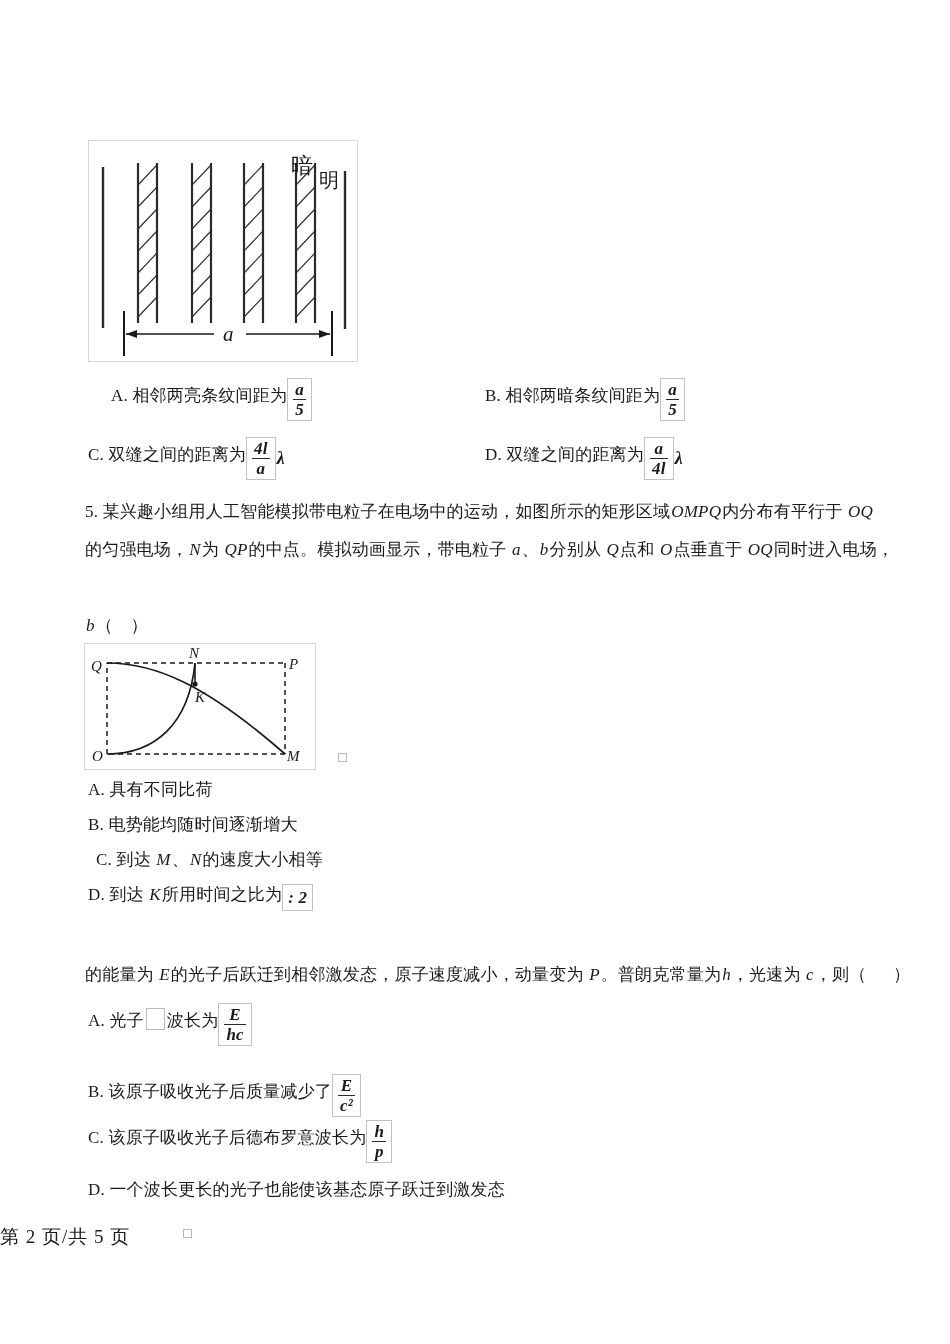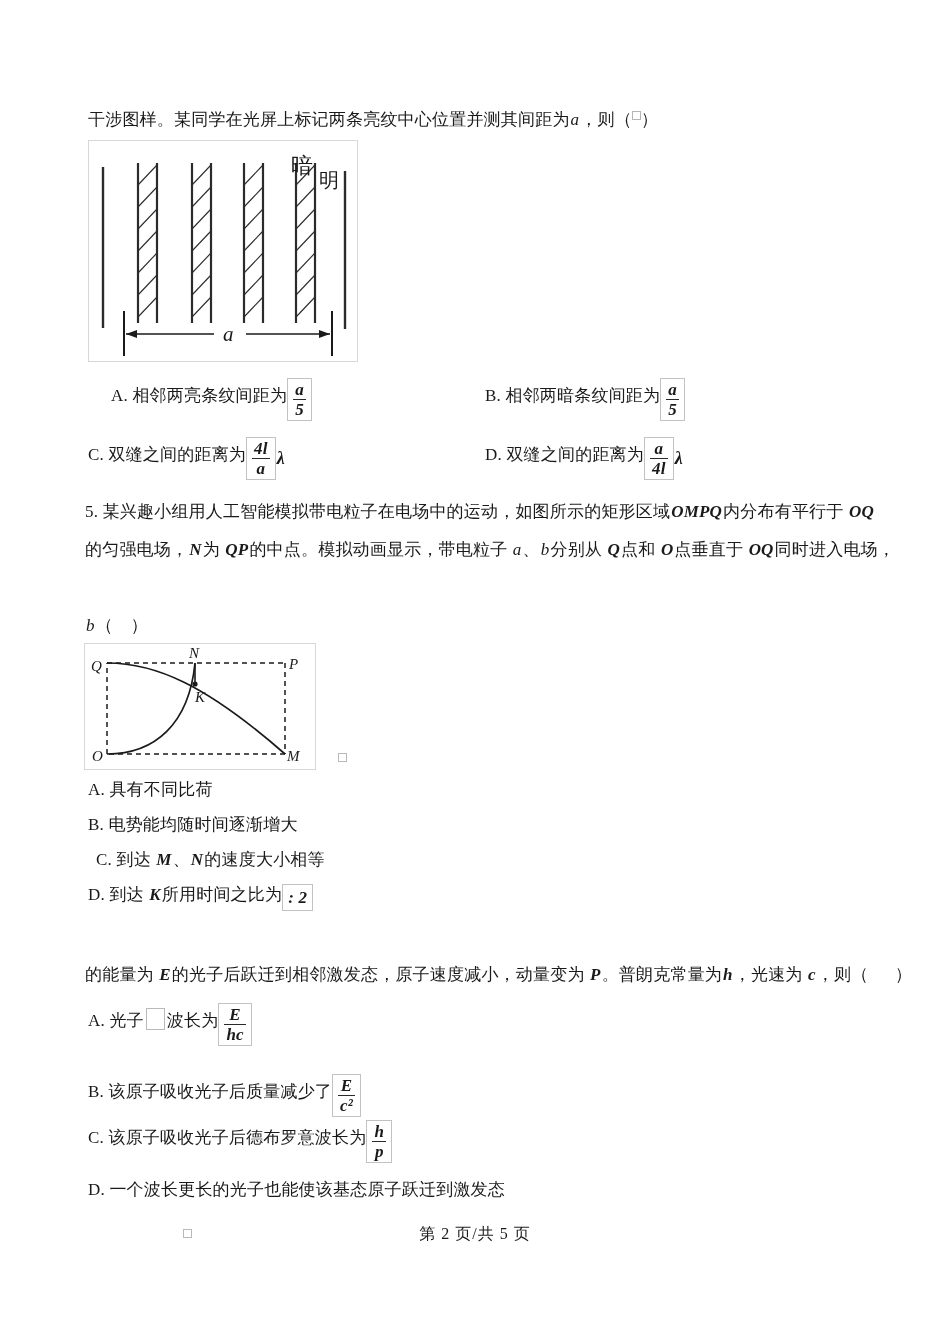--- a/index.html
+++ b/index.html
@@ -25,21 +25,21 @@
     position: absolute;
     font-size: 17px;
     line-height: 23px;
     white-space: nowrap;
     letter-spacing: 0.2px;
   }
   .cn { font-family: "Liberation Serif", "DejaVu Serif", serif; }
   .it {
     font-style: italic;
     font-family: "Liberation Serif", "DejaVu Serif", serif;
-    font-weight: 700;
+    font-weight: 400;
     padding: 0 1px;
   }
   .itn {
     font-style: italic;
     font-family: "Liberation Serif", "DejaVu Serif", serif;
     padding: 0 1px;
   }
   .opt-label {
     font-style: normal;
     font-family: "Liberation Serif", "DejaVu Serif", serif;
@@ -116,34 +116,31 @@
   
   .fig {
     position: absolute;
     border: 1px solid #d8d8d8;
     background: #ffffff;
     box-sizing: border-box;
   }
   .footer {
     position: absolute;
     width: 950px;
-    text-align: center;
-    font-size: 16px;
+    text-align: left;
+    font-size: 19px;
     letter-spacing: 1px;
   }
   svg { display: block; }
 </style>
 </head>
 <body>
 
 <div class="page">
 
-  <div class="ln cn" style="left:88px; top:108px;">
-    <span>干涉图样。某同学在光屏上标记两条亮纹中心位置并测其间距为</span><span class="itn">a</span><span>，则（</span><span class="tinybox"></span><span>）</span>
-  </div>
 
   <div class="fig" style="left:88px; top:140px; width:270px; height:222px;">
     <svg width="268" height="220" viewBox="0 0 268 220">
 
       <line x1="14" y1="26" x2="14" y2="187" stroke="#2b2b2b" stroke-width="2.4"></line>
 
       <g stroke="#2b2b2b" stroke-width="2.2">
         <line x1="49" y1="22" x2="49" y2="182"></line>
         <line x1="68" y1="22" x2="68" y2="182"></line>
       </g>

